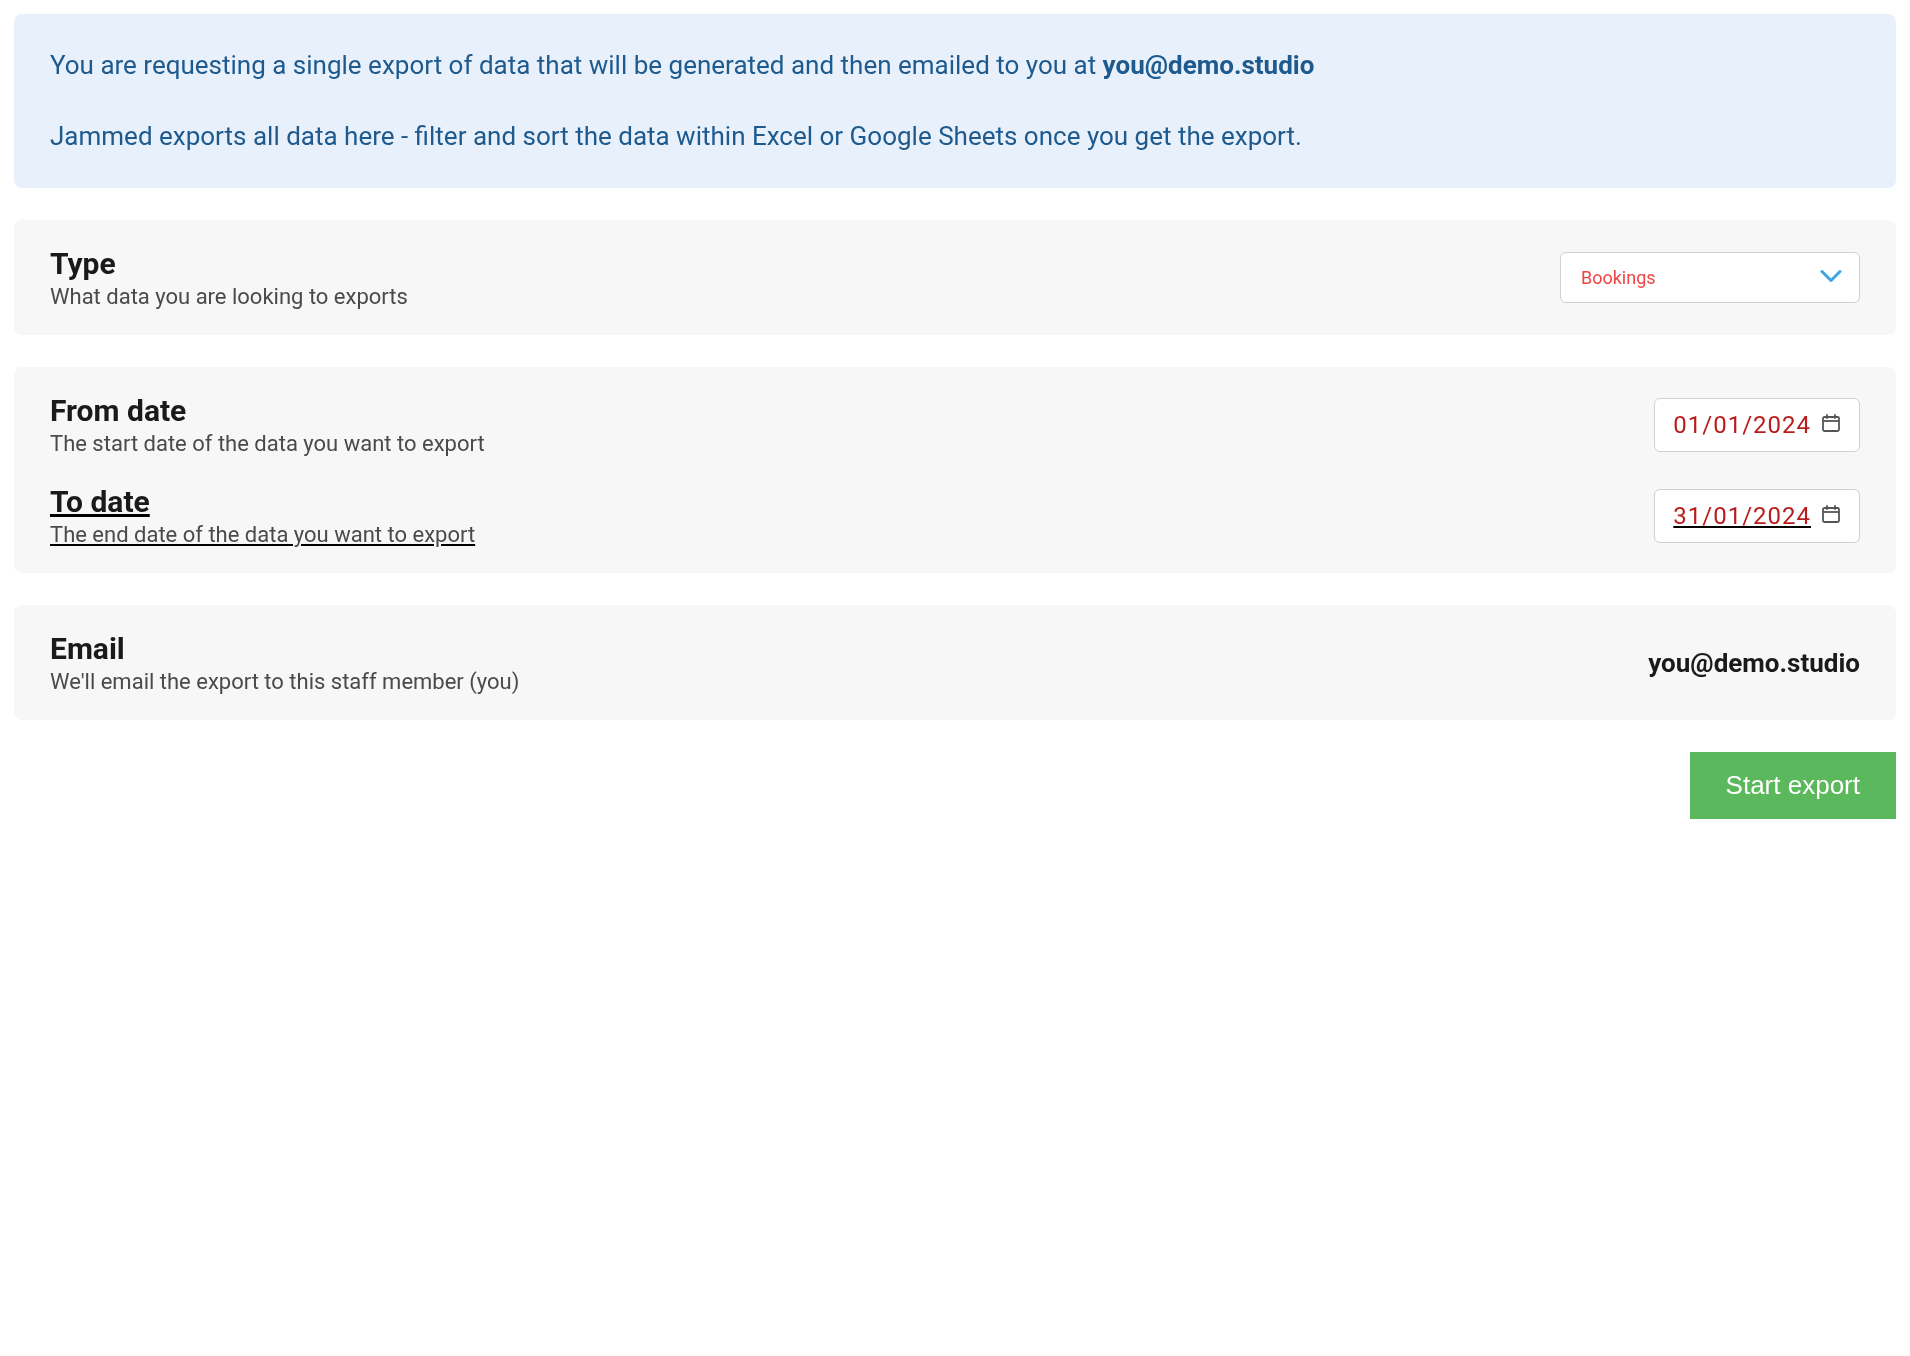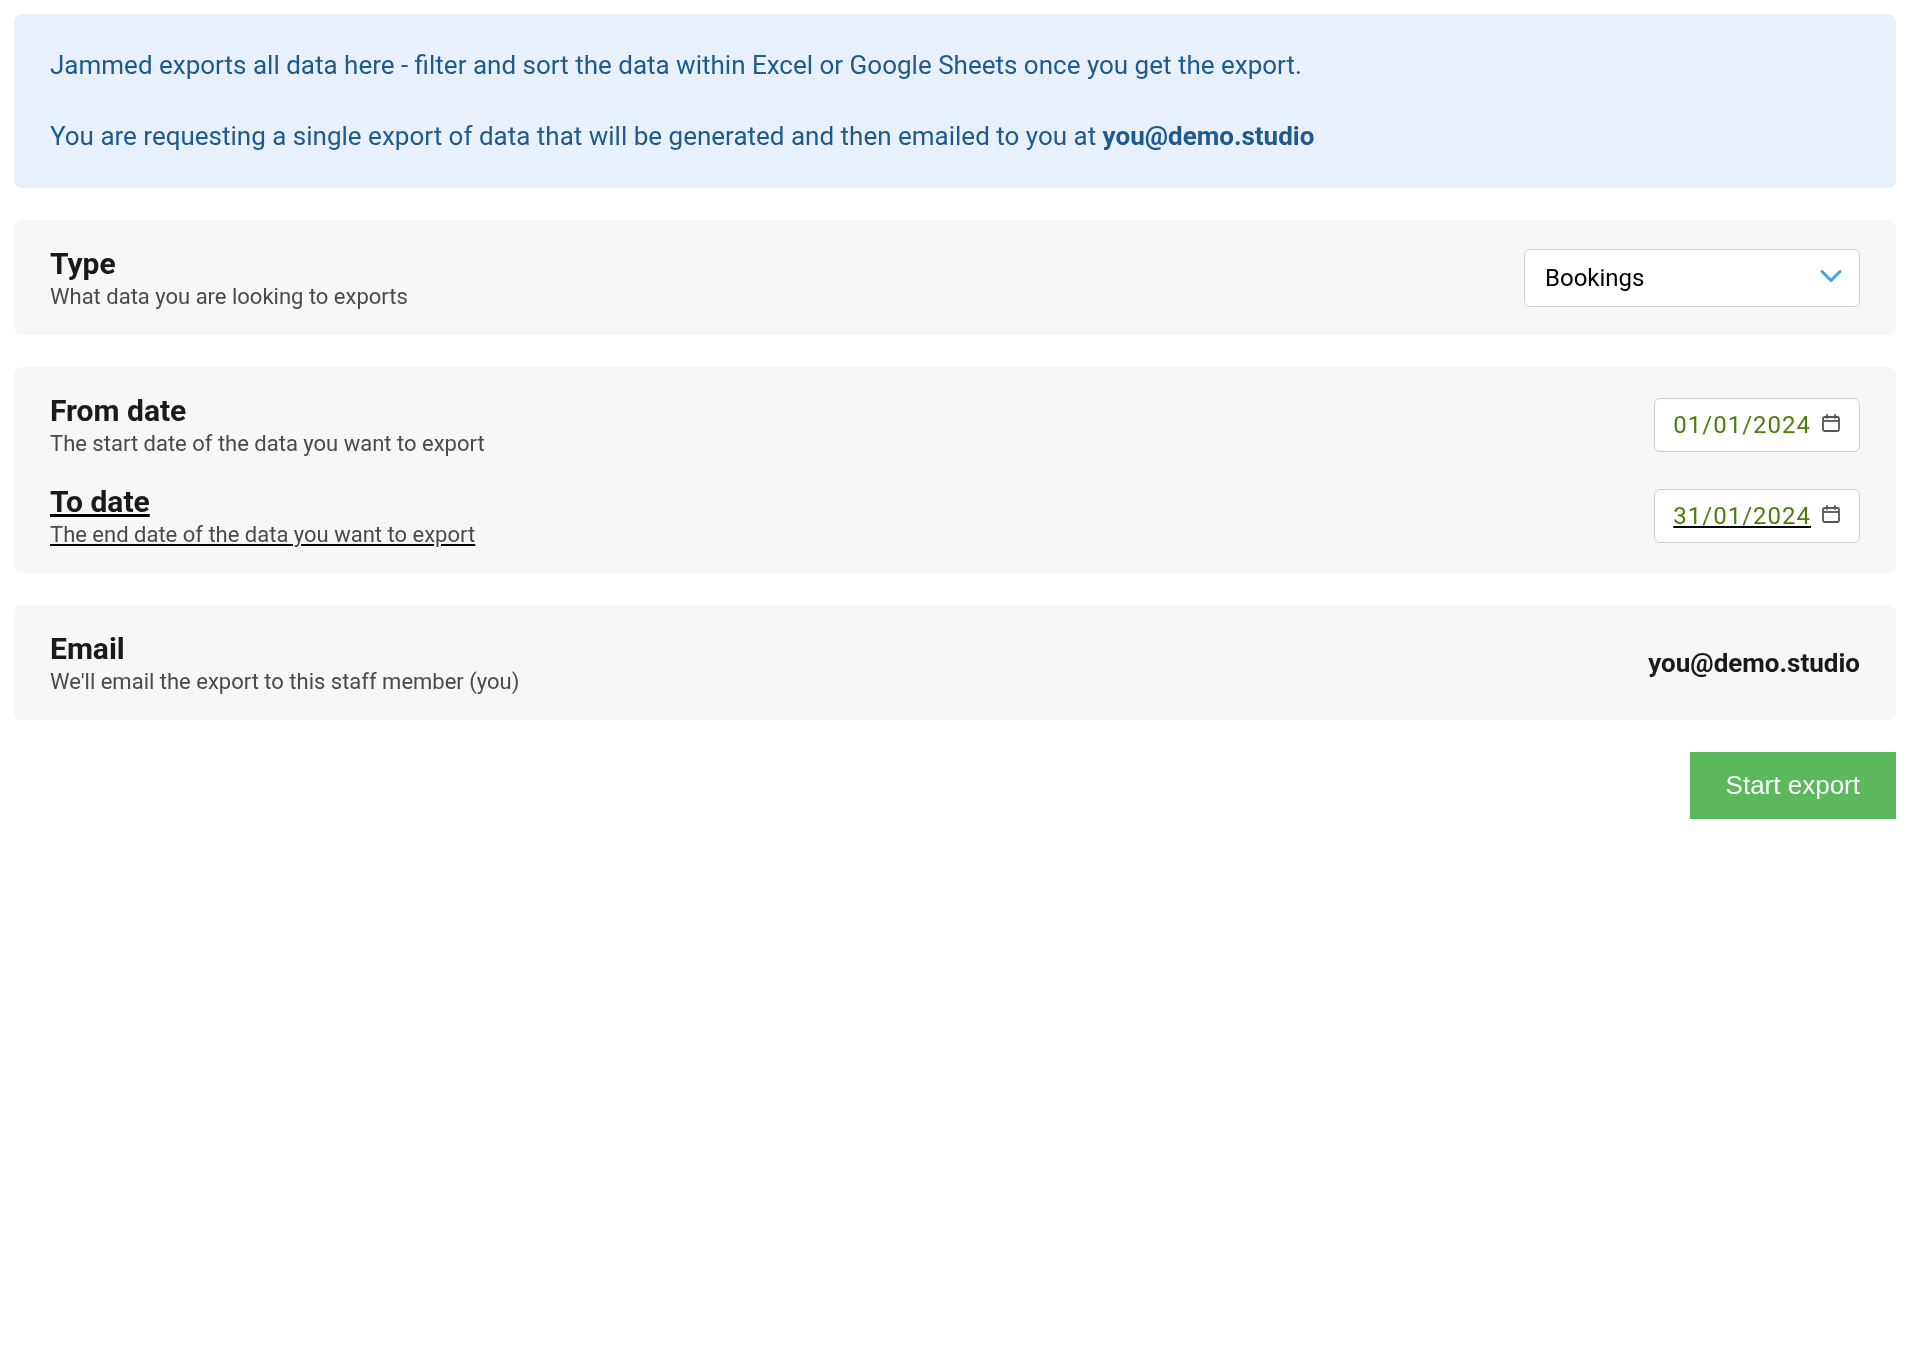--- a/index.html
+++ b/index.html
@@ -61,44 +61,44 @@
     .select-wrapper {
       position: relative;
       display: inline-block;
     }
     .select-field {
       appearance: none;
       background: #ffffff;
       border: 1px solid #d0d0d0;
       border-radius: 6px;
       padding: 14px 56px 14px 20px;
-      font-size: 24px;
-      color: #000000;
-      width: 336px;
+      font-size: 18px;
+      color: #ef4444;
+      width: 300px;
       cursor: pointer;
     }
     .select-chevron {
       position: absolute;
       right: 18px;
       top: 50%;
       transform: translateY(-50%);
       pointer-events: none;
     }
     .date-input-wrapper {
       position: relative;
       display: inline-flex;
       align-items: center;
       background: #ffffff;
       border: 1px solid #d0d0d0;
       border-radius: 6px;
       padding: 12px 18px;
     }
     .date-text {
       font-size: 24px;
-      color: #4d7c0f;
+      color: #b91c1c;
       letter-spacing: 1px;
       margin-right: 10px;
     }
     .calendar-icon {
       color: #555;
     }
     .email-value {
       font-size: 26px;
       font-weight: 700;
       color: #1a1a1a;
@@ -114,25 +114,25 @@
       border-radius: 0;
       padding: 18px 36px;
       font-size: 26px;
       cursor: pointer;
     }
   </style>
 </head>
 <body>
 
 <div class="info-banner">
-  <p>Jammed exports all data here - filter and sort the data within Excel or Google Sheets once you get the export.</p>
   <p>
     <span>You are requesting a single export of data that will be generated and then emailed to you at </span>
     <span class="email-bold">you@demo.studio</span>
   </p>
+  <p>Jammed exports all data here - filter and sort the data within Excel or Google Sheets once you get the export.</p>
 </div>
 
 <div class="section">
   <div class="row">
     <div class="label-group">
       <div class="label-title">Type</div>
       <div class="label-desc">What data you are looking to exports</div>
     </div>
     <div class="select-wrapper">
       <div class="select-field">Bookings</div>

